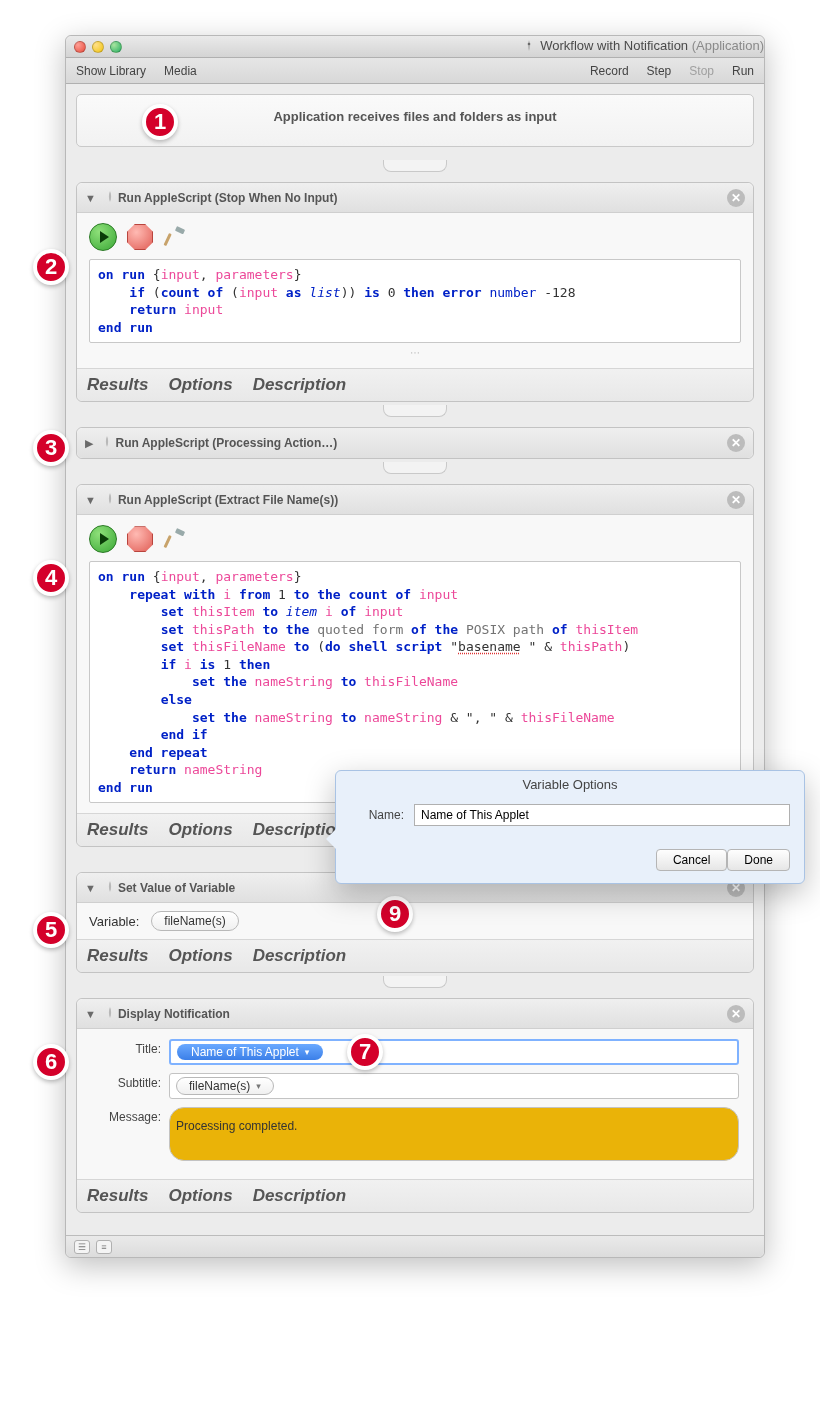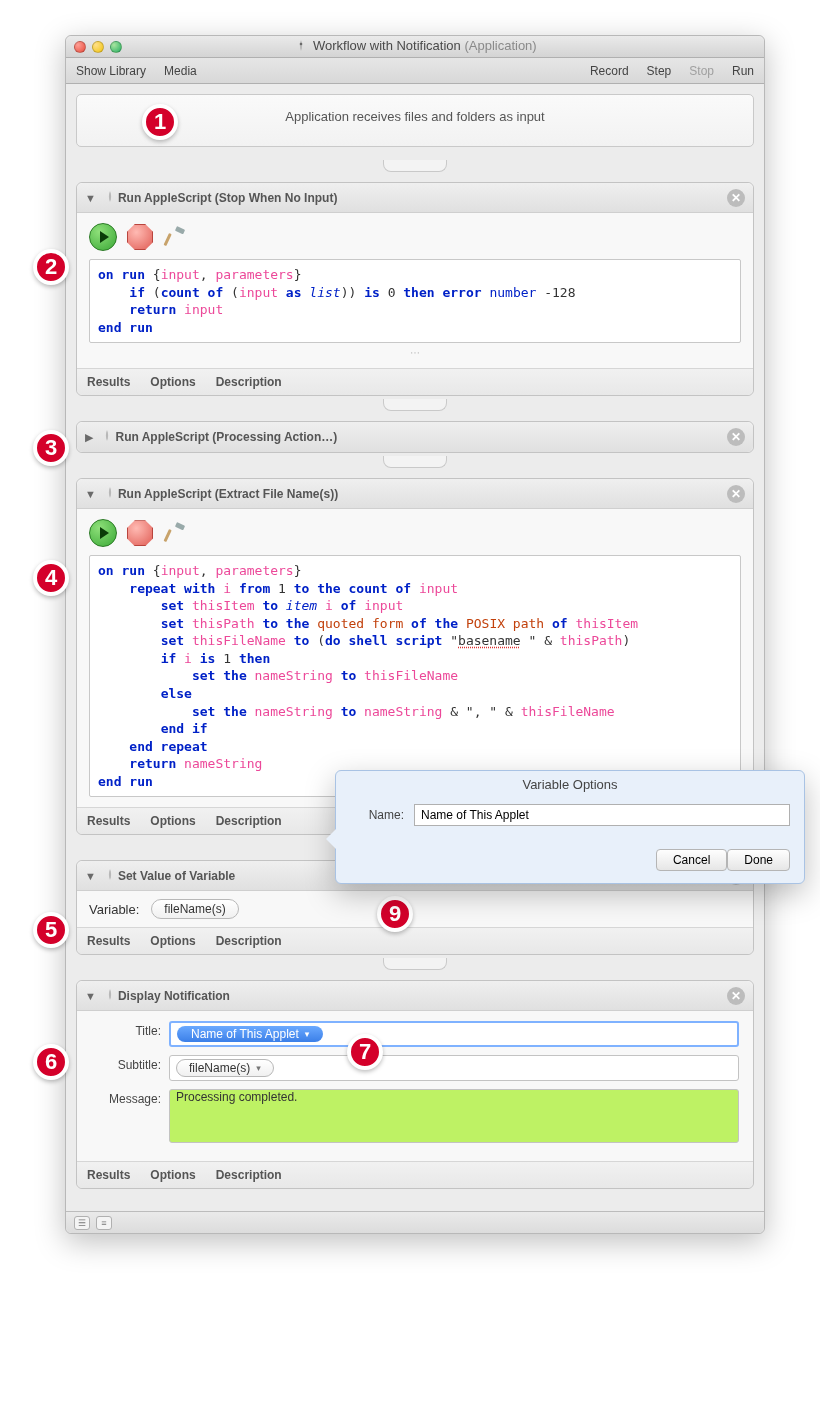--- a/index.html
+++ b/index.html
@@ -30,21 +30,21 @@
   padding: 0 8px;
   position: relative;
 }
 .traffic { display: flex; gap: 6px; }
 .tl { width: 12px; height: 12px; border-radius: 50%; border: 1px solid rgba(0,0,0,0.2); }
 .tl.close { background: radial-gradient(circle at 30% 30%, #ff9f96, #e74c3c); }
 .tl.min   { background: radial-gradient(circle at 30% 30%, #ffe08a, #f1c40f); }
 .tl.zoom  { background: radial-gradient(circle at 30% 30%, #a8e5a0, #27ae60); }
 .titlebar .wtitle {
   position: absolute; left: 0; right: 0;
-  text-align: center;
+  text-align: right;
   font-size: 13px; color: #4a4a4a;
 }
 .titlebar .wtitle .sub { color: #8a8a8a; }
 .toolbar2 {
   height: 26px;
   background: linear-gradient(#e6e6e6,#d8d8d8);
   border-bottom: 1px solid #b0b0b0;
   display: flex; align-items: center;
   padding: 0 10px;
   font-size: 12px; color: #444;
@@ -61,20 +61,21 @@
 .input-banner {
   background: linear-gradient(#fafafa,#f2f2f2);
   border: 1px solid #c9c9c9;
   border-radius: 5px;
   padding: 14px 10px 22px;
   text-align: center;
   font-size: 13px;
   color: #555;
   position: relative;
   margin-bottom: 14px;
+  font-weight: bold;
 }
 .connector-tab {
   width: 64px; height: 12px;
   background: #f3f3f3;
   border: 1px solid #c9c9c9;
   border-top: none;
   border-radius: 0 0 8px 8px;
   margin: -1px auto 10px;
 }
 .action {
@@ -137,29 +138,29 @@
   padding: 6px 8px;
   font-family: "Verdana", Menlo, monospace;
   font-size: 13px;
   line-height: 1.35;
   white-space: pre;
   overflow: hidden;
 }
 .kwblue { color: #0021c7; font-weight: bold; }
 .kwbluep { color: #0021c7; }
 .green { color: #ec4899; }
-.purple { color: #c2410c; text-align: center; }
+.purple { color: #737373; text-align: center; }
 .compile-dot { text-align: center; color: #bbb; font-size: 10px; padding-top: 4px; cursor: row-resize; }
 .action-footer {
   border-top: 1px solid #d6d6d6;
   background: linear-gradient(#f1f1f1,#e8e8e8);
   border-radius: 0 0 6px 6px;
   padding: 6px 10px;
   display: flex; gap: 20px;
-  font-size: 12px; font-weight: bold; color: #555;
+  font-size: 17px; font-weight: bold; color: #555; font-style: italic;
 }
 .variable-row {
   display: flex; align-items: center; gap: 12px;
   padding: 8px 12px; background: #f8f8f8;
 }
 .variable-chip {
   display: inline-block;
   padding: 2px 12px;
   border: 1px solid #b8b8b8;
   border-radius: 12px;
@@ -193,22 +194,22 @@
 .chip-unsel {
   border: 1px solid #b8b8b8;
   border-radius: 11px;
   padding: 1px 12px;
   font-size: 12px;
   background: linear-gradient(#fff,#f0f0f0);
   display: inline-flex; align-items: center;
 }
 .chip-unsel::after { content: "▾"; margin-left: 6px; font-size: 9px; color: #777; }
 .msg-ta {
-  flex: 1; border: 1px solid #c3c3c3; border-radius: 3px;
-  padding: 0 6px; background: #bef264; min-height: 54px;
+  flex: 1; border: 1px solid #c3c3c3; border-radius: 15px;
+  padding: 11px 6px; background: #eab308; min-height: 54px;
   font-size: 12px; color: #333;
 }
 .bottom-bar {
   height: 22px; background: linear-gradient(#eaeaea,#dcdcdc);
   border-top: 1px solid #bcbcbc;
   border-radius: 0 0 6px 6px;
   display: flex; align-items: center; padding: 0 8px;
 }
 .bottom-bar .bicon { width: 16px; height: 14px; border: 1px solid #b0b0b0; border-radius: 3px; margin-right: 6px; display: flex; align-items: center; justify-content: center; font-size: 9px; color: #777; background: #f4f4f4; }
 .badge {

